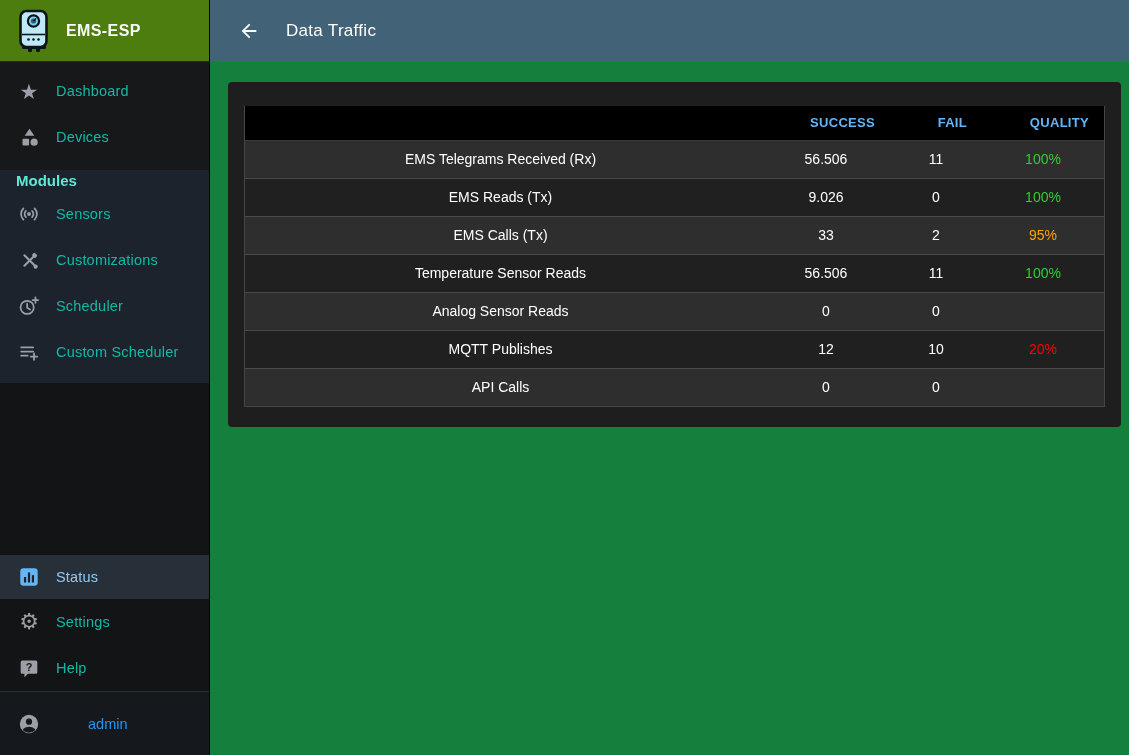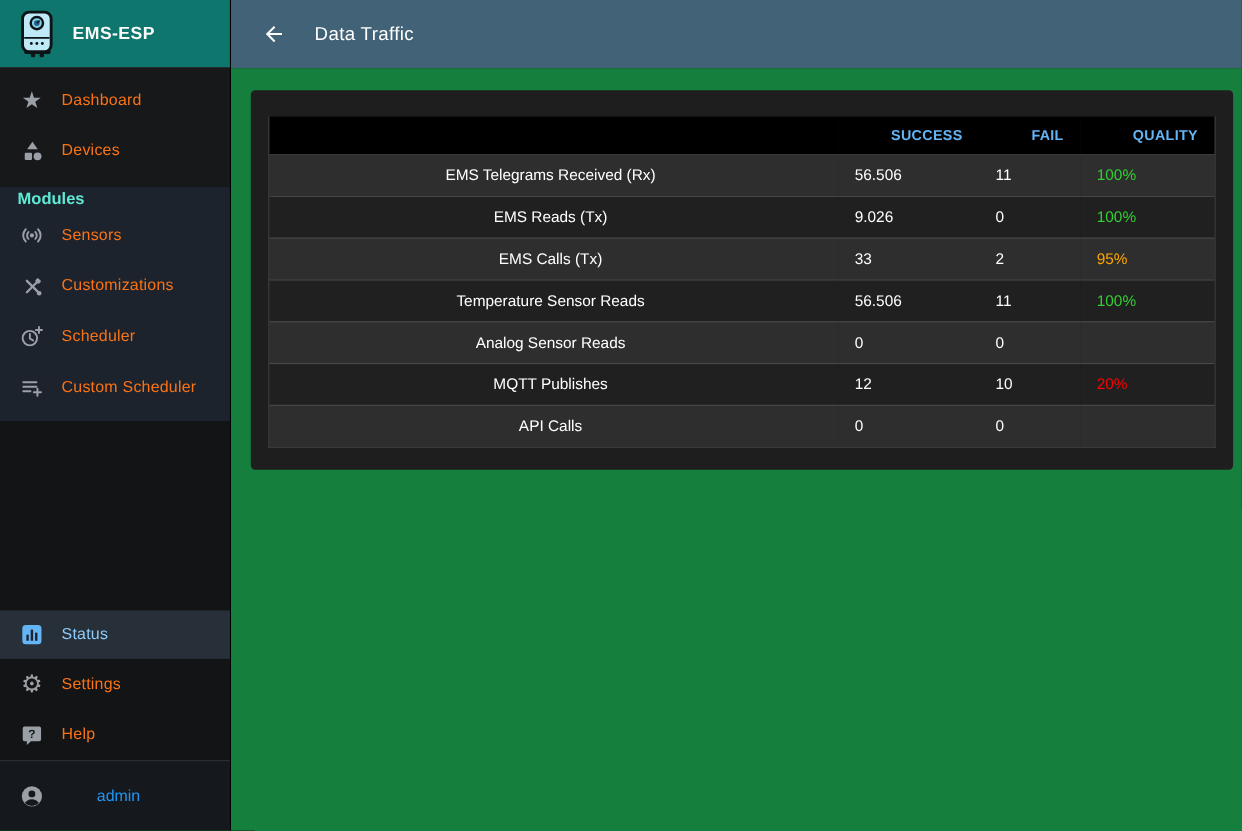--- a/index.html
+++ b/index.html
@@ -4,49 +4,49 @@
 <style>
   * { box-sizing: border-box; margin: 0; padding: 0; }
   html,body { width:1129px; height:755px; }
   body {
     font-family: "Liberation Sans", sans-serif;
     background:#121212; color:#fff; display:flex; overflow:hidden;
     -webkit-font-smoothing: antialiased;
   }
   
   .sidebar { flex:0 0 210px; width:210px; display:flex; flex-direction:column; background:#131415; border-right:1px solid #000; }
-  .logo-row { height:62px; flex:0 0 62px; display:flex; align-items:center; gap:16px; padding:0 16px; background:#0f766e; border-bottom:1px solid #262626; }
+  .logo-row { height:62px; flex:0 0 62px; display:flex; align-items:center; gap:16px; padding:0 16px; background:#4d7c0f; border-bottom:1px solid #262626; }
   .logo-title { font-size:16px; font-weight:bold; letter-spacing:.4px; color:#fafafa; }
   .nav-section { padding:6px 0 10px; }
   .nav-top { background:#17181a; }
   .modules-section { background:#1d232d; padding-bottom:8px; }
   .modules-label { color:#5eead4; font-weight:bold; font-size:15px; padding:2px 16px 2px; }
   .filler { flex:1 1 auto; background:#131415; }
   .nav-bottom { background:#131415; }
   .nav-item { height:46px; display:flex; align-items:center; cursor:pointer; }
   .nav-item .ico { flex:0 0 56px; display:flex; justify-content:center; align-items:center; padding-left:2px; }
-  .nav-item .lbl { font-size:14.5px; color:#f97316; font-weight:400; letter-spacing:.2px; }
+  .nav-item .lbl { font-size:14.5px; color:#14b8a6; font-weight:400; letter-spacing:.2px; }
   .nav-item.selected { background:#273039; height:44px; }
   .nav-item.selected .lbl { color:#90caf9; }
   .glyph { font-size:20px; color:#9aa0a6; line-height:1; }
   .user-row { border-top:1px solid #2e3136; height:64px; display:flex; align-items:center; background:#15181c; cursor:pointer;gap:32px; }
   .user-row .ico { flex:0 0 56px; display:flex; justify-content:center; padding-left:2px; }
   .user-row .lbl { font-size:14.5px; color:#2196f3; font-weight:500; }
   
   .main { flex:1 1 auto; display:flex; flex-direction:column; min-width:0; }
   .appbar { height:62px; flex:0 0 62px; background:#426377; display:flex; align-items:center; padding:0 24px; gap:22px; }
   .appbar .back { background:none; border:none; cursor:pointer; display:flex; align-items:center; padding:4px; }
   .appbar-title { color:#fff; font-size:17px; font-weight:500; letter-spacing:.3px; }
   .content { flex:1 1 auto; background:#15803d; padding:20px 8px 0 18px; }
   .card { background:#1e1e1e; border-radius:4px; width:893px; height:345px; padding:24px 16px 14px; }
   .table-wrap { border:1px solid #464646; border-top:none; }
   table { width:100%; border-collapse:collapse; table-layout:fixed; }
   thead th { background:#000; color:#64b5f6; font-size:13px; font-weight:bold; height:34px; padding:0 15px; text-align:right; letter-spacing:.3px; }
   thead th.c-name { text-align:left; padding-left:9px; }
-  tbody td { height:38px; font-size:14px; color:#fff; padding:0 15px; text-align:left; border-top:1px solid #4a4a4a; }
+  tbody td { height:38px; font-size:14px; color:#fff; padding:0 15px; text-align:center; border-top:1px solid #4a4a4a; }
   tbody tr:first-child td { border-top:1px solid #3a3a3a; }
   tbody td.c-name { text-align:center; padding-left:9px; }
   tbody tr:nth-child(odd)  { background:#2e2e2e; }
   tbody tr:nth-child(even) { background:#202020; }
   svg { display:block; }
 </style>
 </head>
 <body>
 
 <aside class="sidebar">

